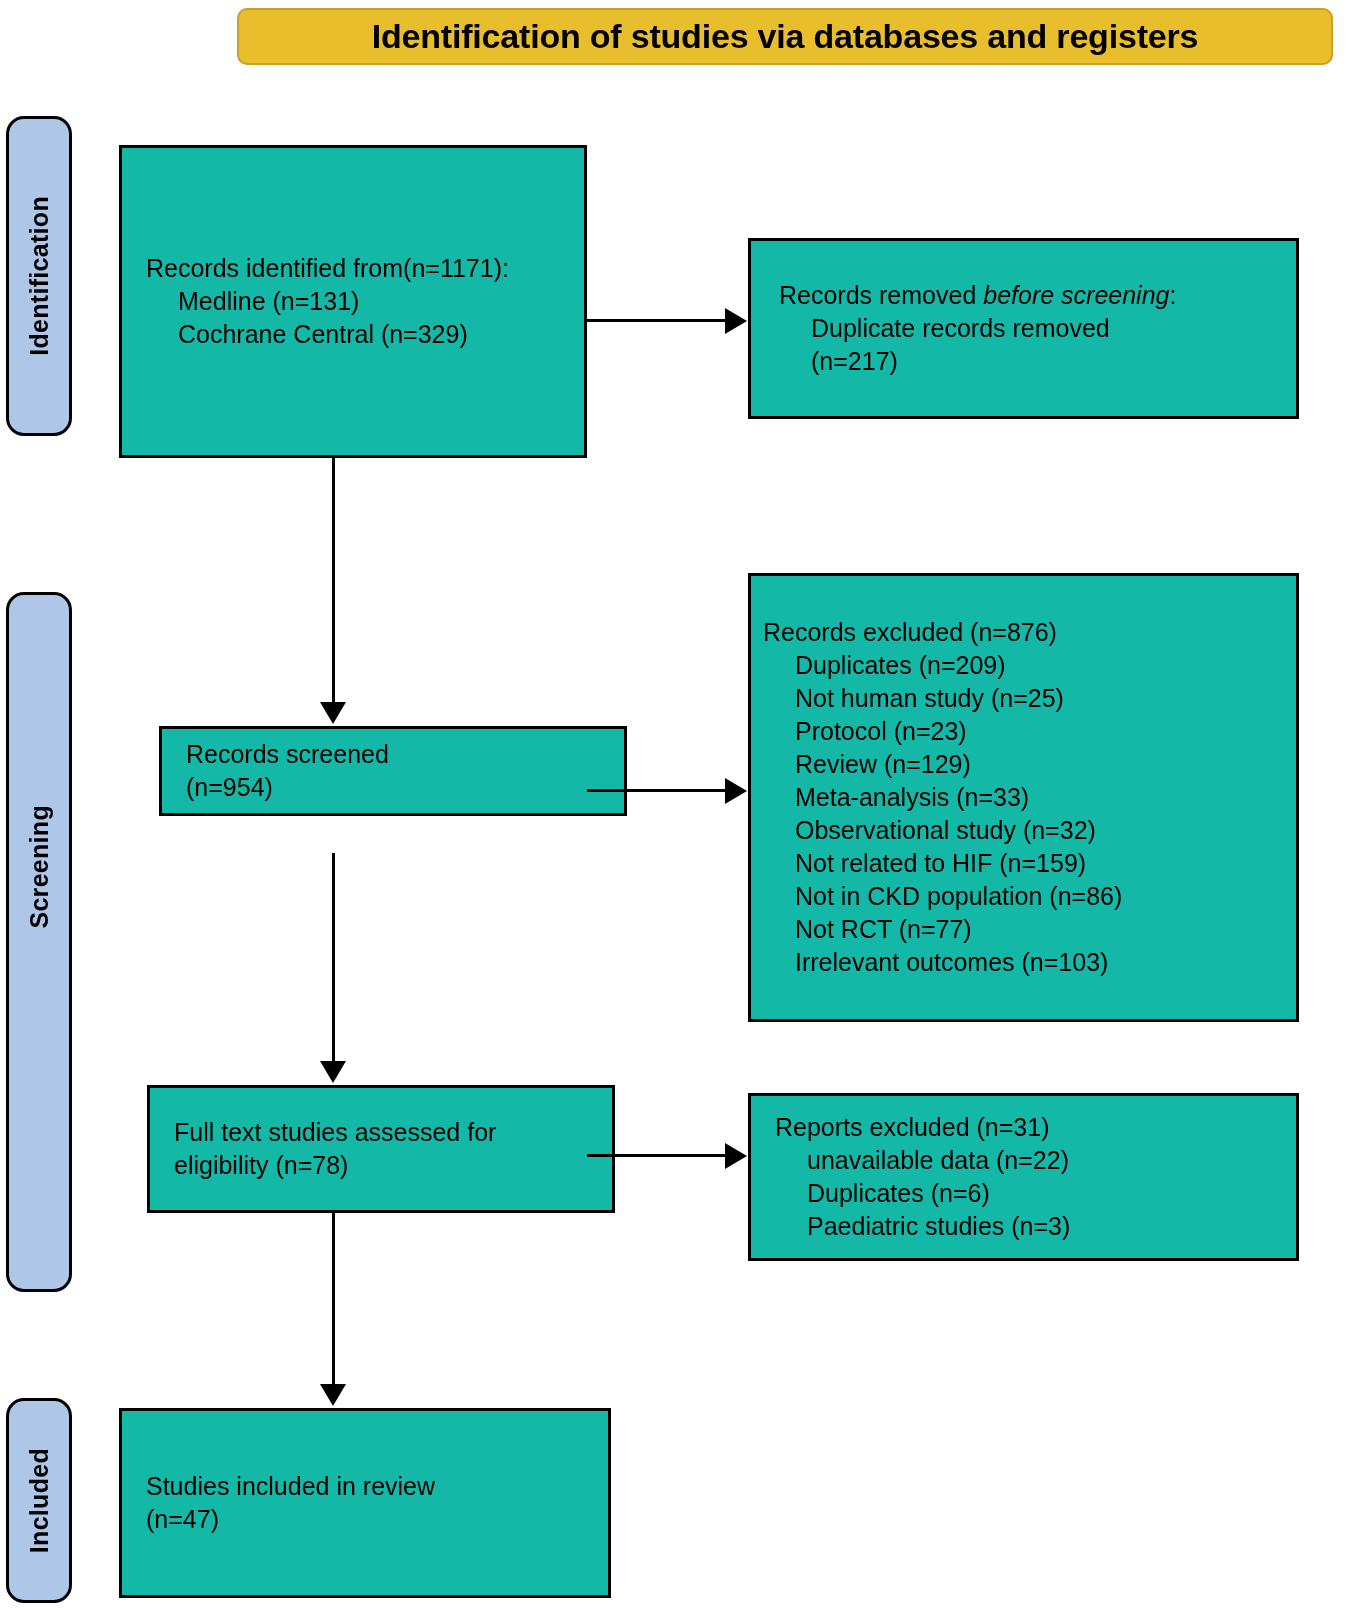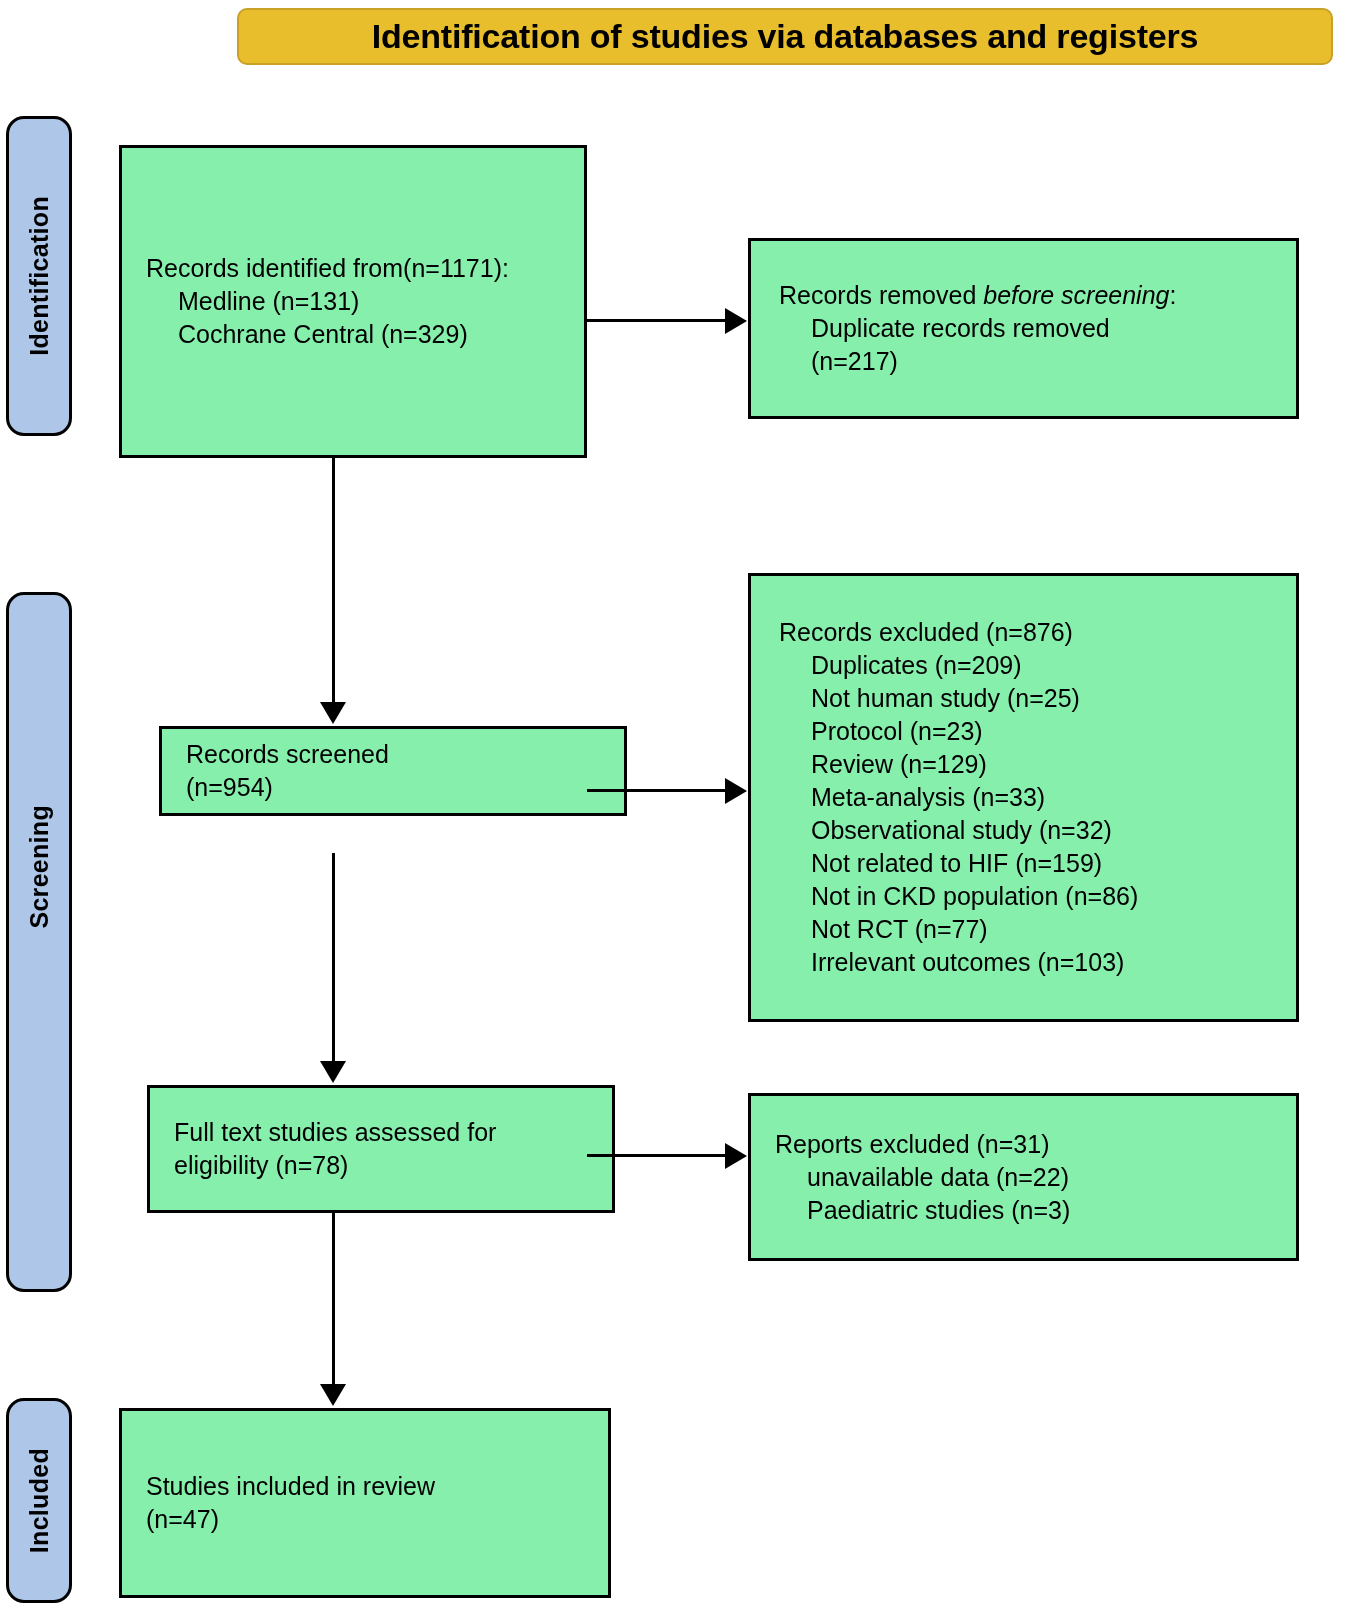--- a/index.html
+++ b/index.html
@@ -64,21 +64,21 @@
     white-space: nowrap;
   }
   #stage-identification { top: 116px;  height: 320px; }
   #stage-screening     { top: 592px;  height: 700px; }
   #stage-included      { top: 1398px; height: 205px; }
   #stage-screening .vtext { margin-top: -150px; }
 
   
   .fbox {
     position: absolute;
-    background: #86efac;
+    background: #14b8a6;
     border: 3px solid #000000;
     box-sizing: border-box;
     display: flex;
     flex-direction: column;
     justify-content: center;
   }
   .fbox .btext {
     font-size: 25px;
     line-height: 1.32;
     white-space: pre;
@@ -88,21 +88,21 @@
   .fbox .btext em { font-style: italic; }
 
   #box-identified        { left: 119px;  top: 145px;  width: 468px;  height: 313px; }
   #box-removed           { left: 748px;  top: 238px;  width: 551px;  height: 181px; }
   #box-screened          { left: 119px;  top: 726px;  width: 468px;  height: 90px; margin-left: 40px; }
   #box-excluded          { left: 748px;  top: 573px;  width: 551px;  height: 449px; }
   #box-fulltext          { left: 119px;  top: 1085px; width: 468px;  height: 128px; margin-left: 28px; }
   #box-reports-excluded  { left: 748px;  top: 1093px; width: 551px;  height: 168px; }
   #box-included          { left: 119px;  top: 1408px; width: 492px;  height: 190px; }
 
-  #box-excluded .btext { padding-left: 28px; }
+  #box-excluded .btext { padding-left: 12px; }
   #box-reports-excluded .btext { }
   #box-removed .btext { padding-left: 28px; }
   .vline {
     position: absolute;
     width: 3px;
     background: #000000;
   }
   .hline {
     position: absolute;
     height: 3px;
@@ -176,21 +176,21 @@
 
   <div class="fbox" id="box-excluded">
     <div class="btext"><span>Records excluded (n=876)</span><span class="ind">Duplicates (n=209)</span><span class="ind">Not human study (n=25)</span><span class="ind">Protocol (n=23)</span><span class="ind">Review (n=129)</span><span class="ind">Meta-analysis (n=33)</span><span class="ind">Observational study (n=32)</span><span class="ind">Not related to HIF (n=159)</span><span class="ind">Not in CKD population (n=86)</span><span class="ind">Not RCT (n=77)</span><span class="ind">Irrelevant outcomes (n=103)</span></div>
   </div>
 
   <div class="fbox" id="box-fulltext">
     <div class="btext"><span>Full text studies assessed for</span><span style="display:block">eligibility (n=78)</span></div>
   </div>
 
   <div class="fbox" id="box-reports-excluded">
-    <div class="btext"><span>Reports excluded (n=31)</span><span class="ind">unavailable data (n=22)</span><span class="ind">Paediatric studies (n=3)</span></div>
+    <div class="btext"><span>Reports excluded (n=31)</span><span class="ind">unavailable data (n=22)</span><span class="ind">Duplicates (n=6)</span><span class="ind">Paediatric studies (n=3)</span></div>
   </div>
 
   <div class="fbox" id="box-included">
     <div class="btext"><span>Studies included in review</span><span style="display:block">(n=47)</span></div>
   </div>
 
   <div class="vline" id="v1"></div>
   <div class="arrow-down" id="v1-head"></div>
 
   <div class="vline" id="v2"></div>

